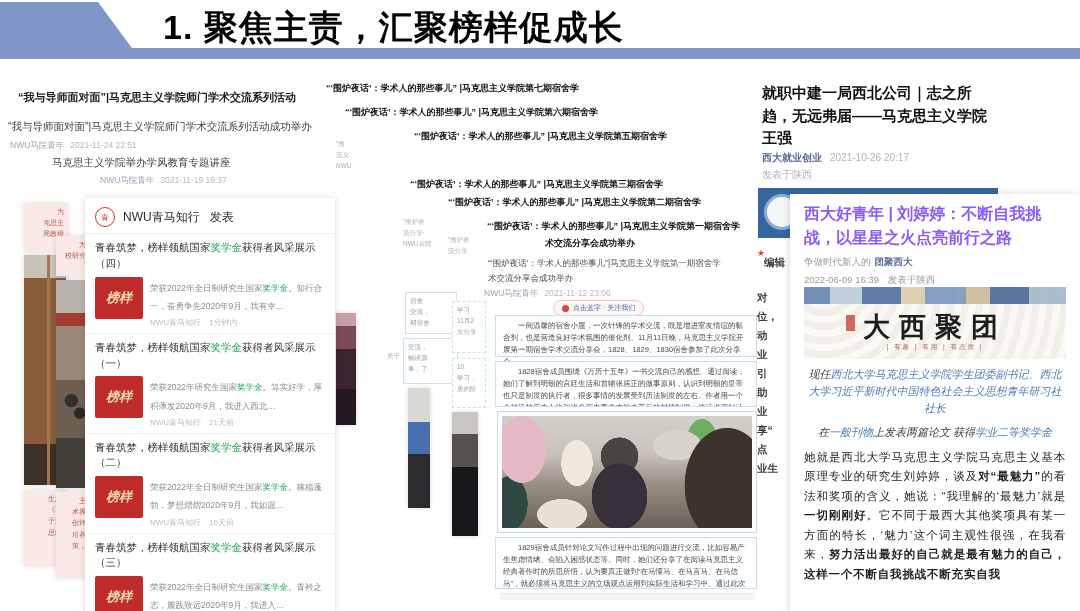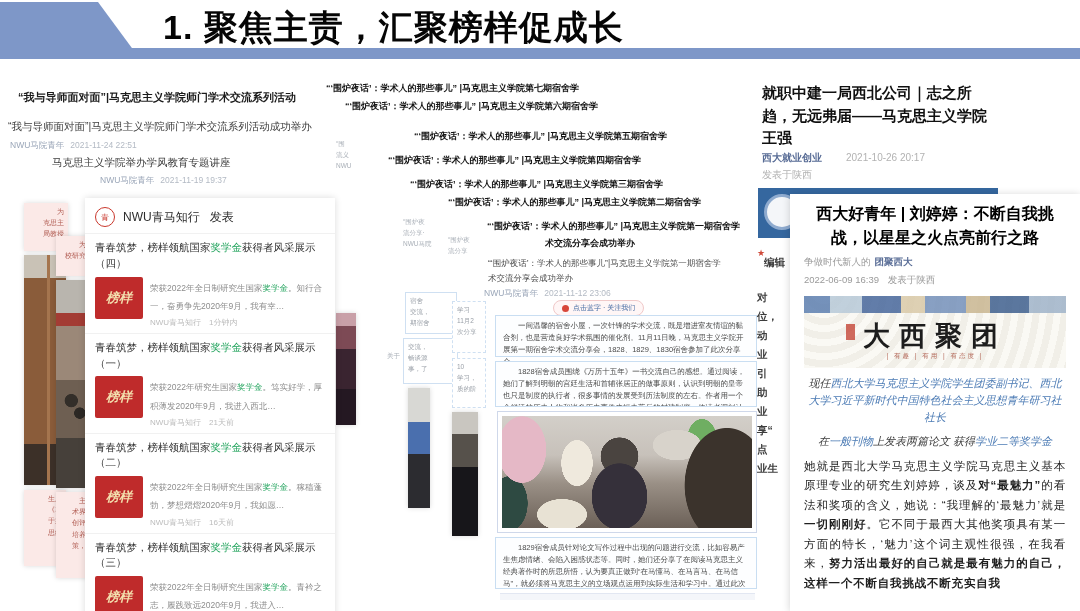--- a/index.html
+++ b/index.html
@@ -82,33 +82,33 @@
     linear-gradient(to bottom,#d3cfc9 0%,#c7c1ba 35%,#9a9086 60%,#6b6057 100%);}
   .divider{left:500px;top:593px;width:255px;height:6px;background:#f4f6fa;border-top:1px solid #e2e7f2;}
   .fragbox{border:1px solid #cfe0f2;background:#fff;box-sizing:border-box;color:#9aa0a8;
            font-size:6.5px;line-height:1.7;padding:2px 4px;}
   .fragbox.dash{border-style:dashed;}
   .fragnote{font-size:6.5px;color:#aab0b8;line-height:1.7;z-index:1;}
 
   
   .job-title{left:762px;top:82px;width:238px;font-size:15px;font-weight:700;color:#101010;line-height:1.5;}
   .job-meta{left:762px;top:151px;font-size:10px;}
-  .job-meta .acct{color:#576b95;font-weight:600;margin-right:24px;}
+  .job-meta .acct{color:#576b95;font-weight:600;margin-right:8px;}
   .job-meta .tm{color:#b2b2b2;}
   .job-region{left:762px;top:168px;font-size:10px;color:#b2b2b2;}
   .blue-banner{left:758px;top:188px;width:240px;height:50px;background:#35679f;z-index:1;}
   .seal{left:764px;top:194px;width:36px;height:36px;border-radius:50%;background:#f4f6f9;
         border:3px solid #8fabcf;box-sizing:border-box;z-index:1;}
   .yc{left:790px;top:194px;width:290px;height:417px;background:#fff;z-index:2;
       box-shadow:0 1px 8px rgba(0,0,0,.18);padding:8px 14px;box-sizing:border-box;overflow:hidden;}
-  .yc-title{font-size:16px;font-weight:700;color:#000000;line-height:1.5;text-align:center;}
+  .yc-title{font-size:16px;font-weight:700;color:#8b5cf6;line-height:1.5;}
   .yc-meta1{font-size:9.5px;color:#9a9a9a;margin-top:6px;}
   .yc-meta1 .acct{color:#576b95;font-weight:600;margin-left:4px;}
   .yc-meta2{font-size:9.5px;color:#9a9a9a;margin-top:5px;}
-  .banner{margin-top:9px;height:72px;position:relative;background:
+  .banner{height:72px;position:relative;background:
      repeating-radial-gradient(circle at 20px -6px,#f1efe8 0 7px,#faf9f4 7px 14px),#faf9f4;
      overflow:hidden;}
   .banner-deco{position:absolute;left:0;top:0;width:100%;height:17px;background:
      linear-gradient(90deg,#5d7fb0 0 10%,#b7c9d8 10% 22%,#47679c 22% 37%,#d9c9a8 37% 46%,
                      #7490ba 46% 62%,#c9b691 62% 71%,#3f608f 71% 86%,#9fb3c9 86%);opacity:.85;}
   .banner-seal{position:absolute;left:42px;top:28px;width:9px;height:16px;background:#c0392b;opacity:.75;}
   .banner-title{position:absolute;left:0;top:22px;width:100%;text-align:center;font-size:27px;
      font-weight:700;letter-spacing:9px;color:#1d1d1d;font-family:"DejaVu Serif",serif;}
   .banner-sub{position:absolute;left:0;top:56px;width:100%;text-align:center;font-size:6.5px;
      color:#b46a5a;letter-spacing:2px;}
@@ -203,23 +203,22 @@
         <span class="thumb">榜样</span>
         <span class="it-right">
           <span class="snip"><span>荣获2022年全日制研究生国家</span><span class="hl">奖学金</span><span>。青衿之志，履践致远2020年9月，我进入…</span></span>
           
         </span>
       </div>
     </div>
   </div>
 
   <div class="abs stk" style="left:326px;top:82px;">“‘围炉夜话’：学术人的那些事儿” |马克思主义学院第七期宿舍学</div>
-  <div class="abs stk" style="left:345px;top:100px;">“‘围炉夜话’：学术人的那些事儿” |马克思主义学院第六期宿舍学</div>
+  <div class="abs stk" style="left:345px;top:106px;">“‘围炉夜话’：学术人的那些事儿” |马克思主义学院第六期宿舍学</div>
   <div class="abs stk" style="left:366px;top:130px;margin-left:48px;">“‘围炉夜话’：学术人的那些事儿” |马克思主义学院第五期宿舍学</div>
-  <div class="abs stk" style="left:388px;top:154px;">“‘围炉夜话’：学术人的那些事儿” |马克思主义学院第四期宿舍学</div>
   <div class="abs stk" style="left:410px;top:178px;">“‘围炉夜话’：学术人的那些事儿” |马克思主义学院第三期宿舍学</div>
   <div class="abs stk" style="left:448px;top:196px;">“‘围炉夜话’：学术人的那些事儿” |马克思主义学院第二期宿舍学</div>
   <div class="abs stk" style="left:487px;top:220px;">“‘围炉夜话’：学术人的那些事儿” |马克思主义学院第一期宿舍学</div>
   <div class="abs stk" style="left:545px;top:237px;">术交流分享会成功举办</div>
 
   <div class="abs dorm-sub">“‘围炉夜话’：学术人的那些事儿”|马克思主义学院第一期宿舍学术交流分享会成功举办</div>
   <div class="abs meta dorm-meta">
     <span class="acct">NWU马院青年</span><span>2021-11-12 23:06</span>
   </div>
 

